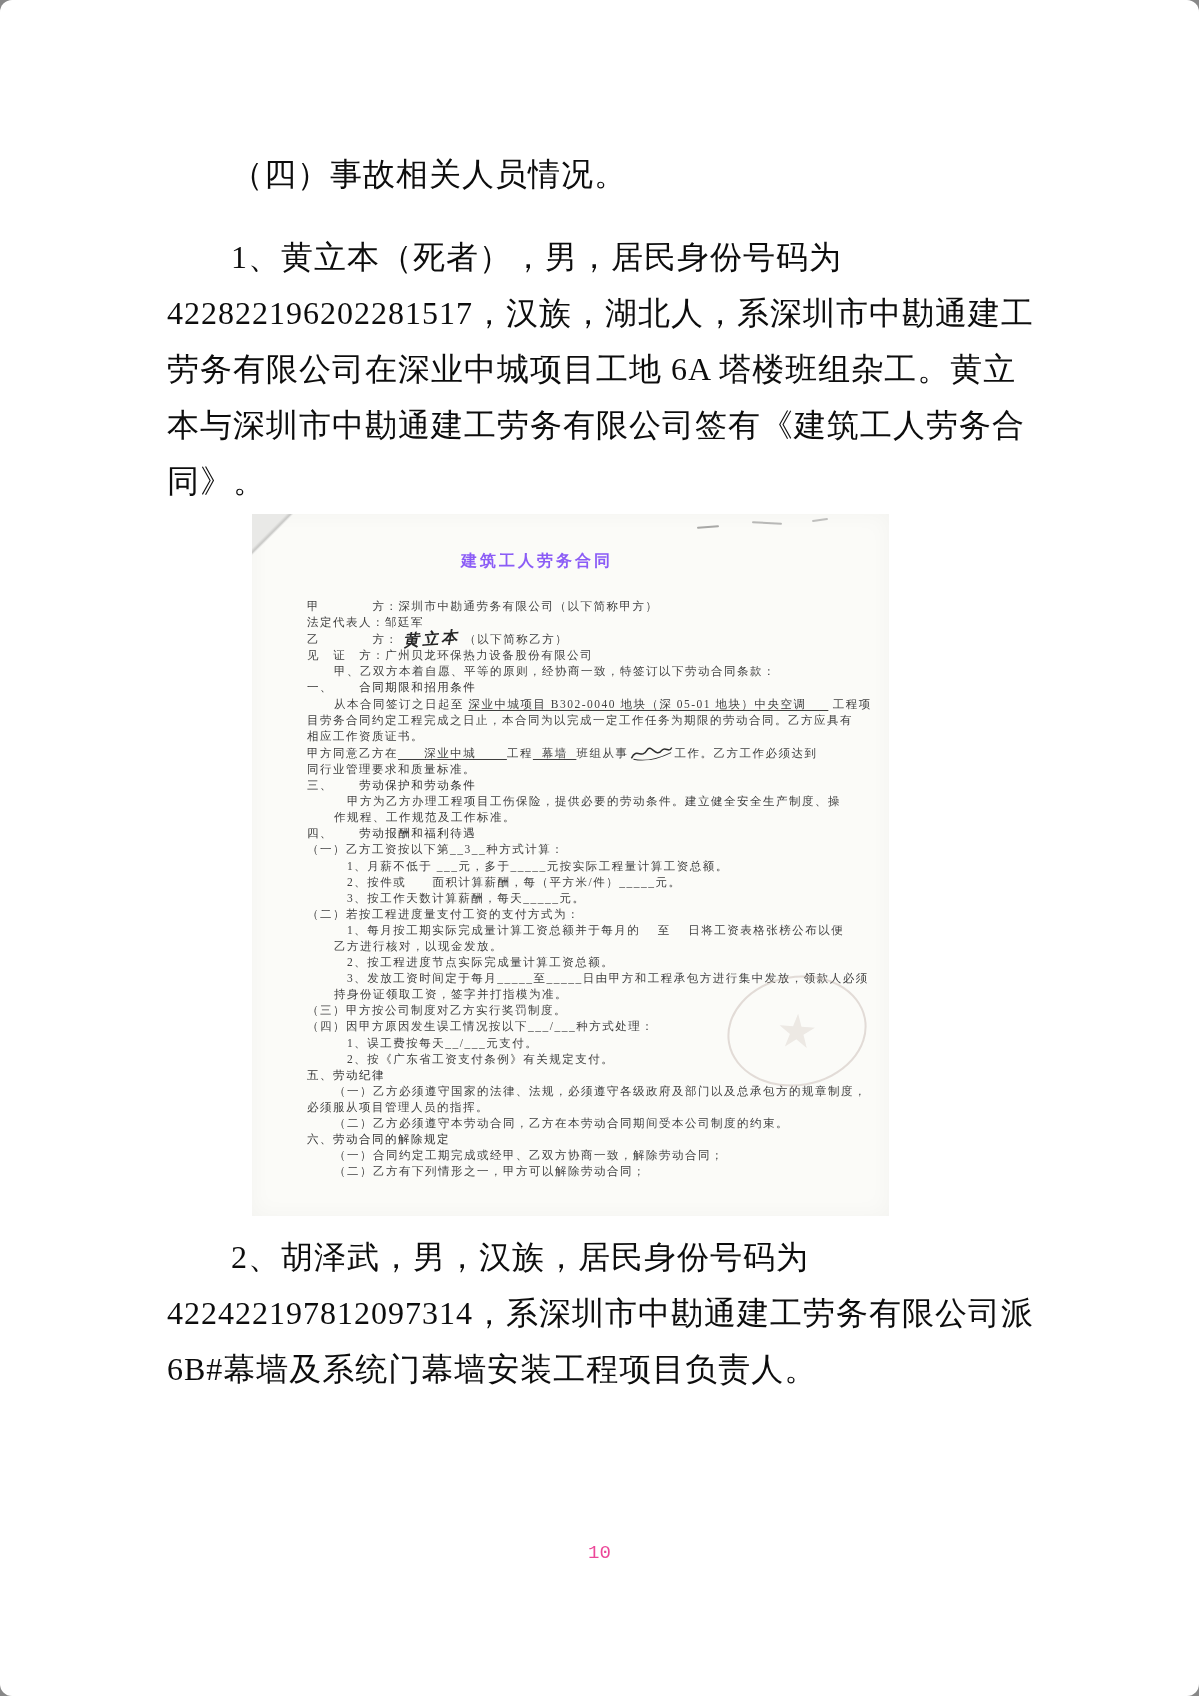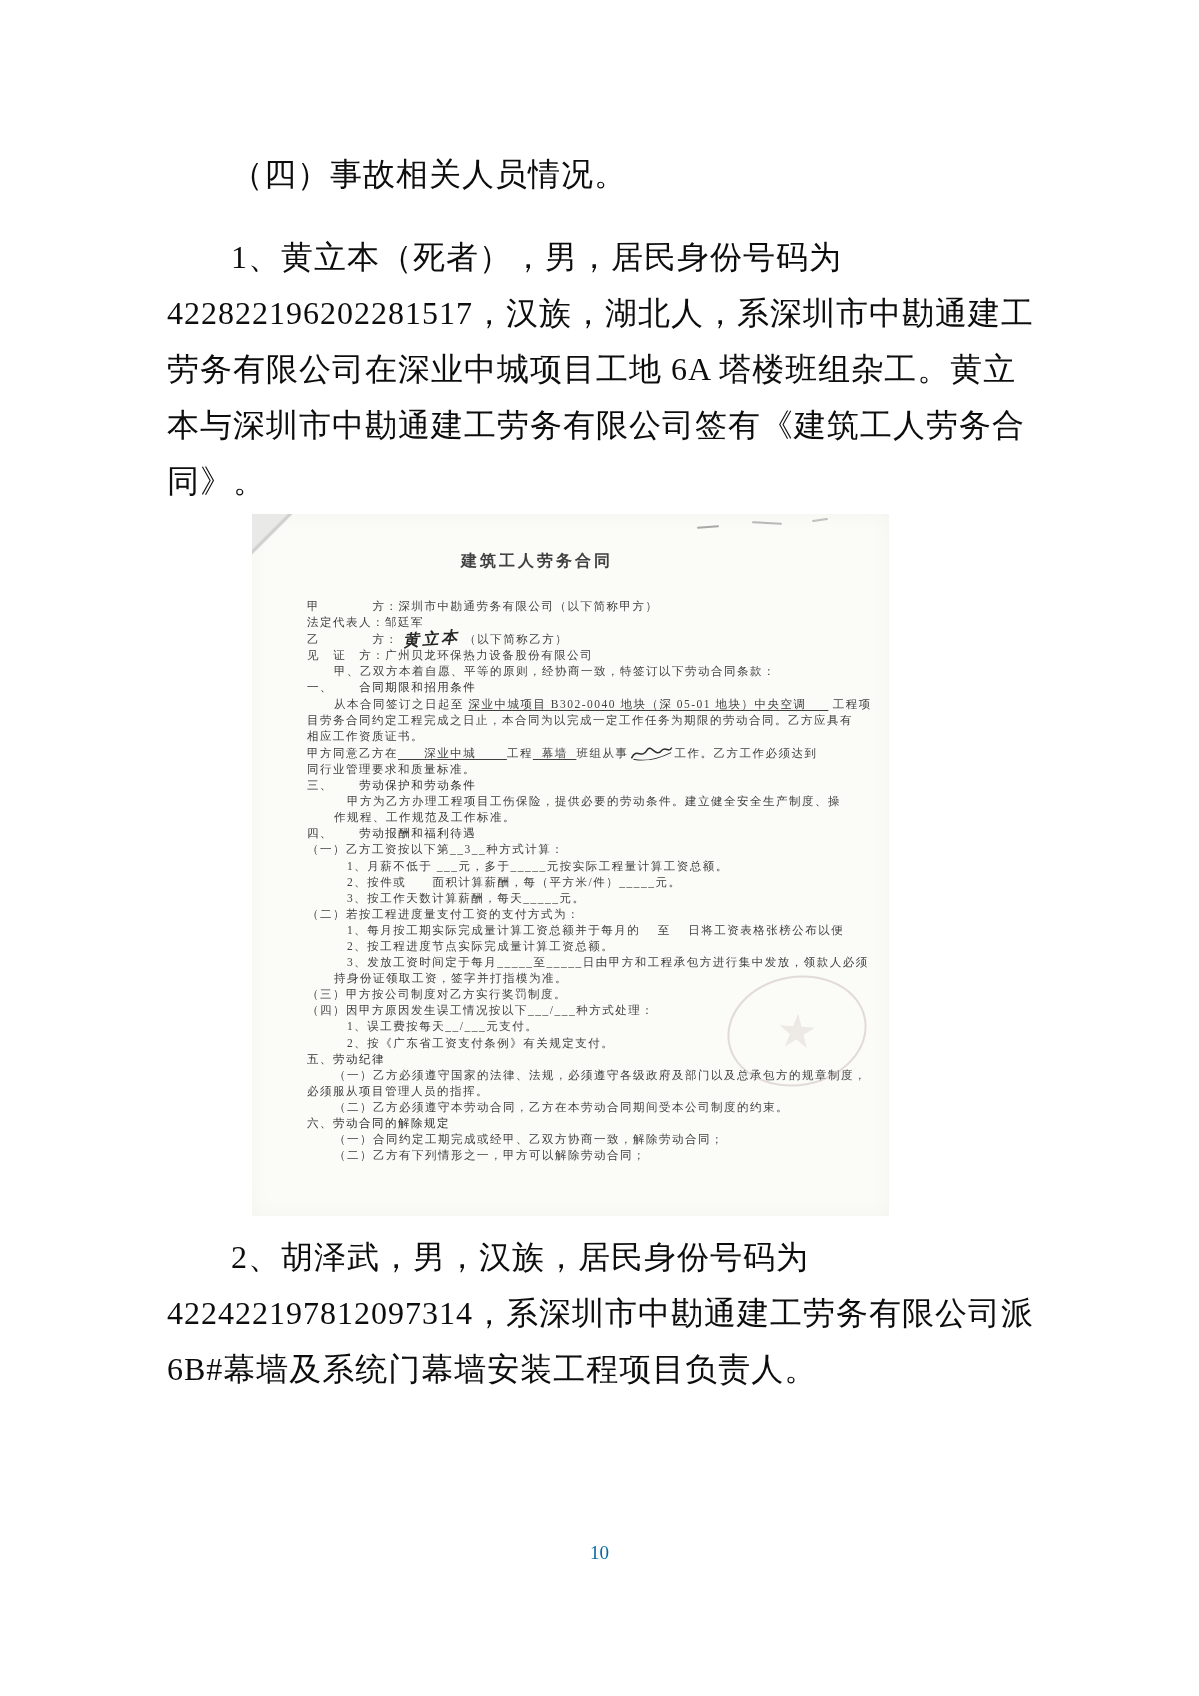--- a/index.html
+++ b/index.html
@@ -1,19 +1,20 @@
 <!DOCTYPE html>
 <html><head>
 <meta charset="utf-8">
 <style>
   html,body{margin:0;padding:0;background:#888;}
   .page{
     position:relative;width:1199px;height:1696px;background:#ffffff;
     margin:0 auto;overflow:hidden;
     font-family:"Liberation Serif","DejaVu Serif",serif;
+    border-radius:12px;
   }
   
   .bodyblock{position:absolute;left:167px;width:880px;}
   .bline{
     font-size:32px;line-height:56px;color:#0d0d0d;
     letter-spacing:1px;white-space:nowrap;
   }
   .firstline{padding-left:64px;}
   
   .scan{
@@ -25,21 +26,21 @@
   .fold{
     position:absolute;left:0;top:0;width:44px;height:42px;
     background:linear-gradient(135deg,#e9e9e7 40%,#c7c7c5 45%,#f3f3f1 48%,rgba(0,0,0,0) 49%);
   }
   .pmark{position:absolute;background:#a8a8a6;border-radius:2px;}
   .pm1{left:445px;top:12px;width:22px;height:2px;transform:rotate(-4deg);}
   .pm2{left:500px;top:8px;width:30px;height:2px;transform:rotate(3deg);opacity:.8;}
   .pm3{left:560px;top:5px;width:16px;height:2px;transform:rotate(-8deg);opacity:.7;}
   .ctitle{
     position:absolute;left:55px;top:36px;width:460px;text-align:center;
-    font-size:16px;font-weight:bold;letter-spacing:3px;color:#404040;line-height:22px;
+    font-size:16px;font-weight:bold;letter-spacing:3px;color:#8b5cf6;line-height:22px;
   }
   .clines{position:absolute;left:55px;top:84px;width:548px;}
   .cl{
     font-size:11.5px;line-height:16.1px;letter-spacing:1.5px;
     color:#3f3f3f;white-space:nowrap;
   }
   .b{font-weight:normal;color:#303030;}
   .i1{padding-left:27px;}
   .i2{padding-left:40px;}
   .u{text-decoration:underline;text-underline-offset:2px;}
@@ -54,21 +55,21 @@
     transform:rotate(-10deg);
   }
   .stamp-star{
     position:absolute;left:0;top:8px;width:100%;text-align:center;
     font-size:46px;line-height:90px;color:rgba(186,167,160,0.22);
     transform:rotate(14deg);font-family:"DejaVu Sans",sans-serif;
   }
   
   .pagenum{
     position:absolute;left:0;top:1542px;width:100%;text-align:center;
-    font-size:19px;color:#0369a1;font-family:Liberation Serif, serif;
+    font-size:19px;color:#ec4899;font-family:Liberation Mono, monospace;
   }
 </style>
 </head>
 <body>
 
 <div class="page">
 
   <div class="bodyblock" style="top:146px;">
     <div class="bline firstline">（四）事故相关人员情况。</div>
   </div>
@@ -111,20 +112,21 @@
       <div class="cl i2">甲方为乙方办理工程项目工伤保险，提供必要的劳动条件。建立健全安全生产制度、操</div>
       <div class="cl i1">作规程、工作规范及工作标准。</div>
 
       <div class="cl b">四、&nbsp;&nbsp;&nbsp;&nbsp;&nbsp;&nbsp;劳动报酬和福利待遇</div>
       <div class="cl">（一）乙方工资按以下第__3__种方式计算：</div>
       <div class="cl i2">1、月薪不低于&nbsp;___元，多于_____元按实际工程量计算工资总额。</div>
       <div class="cl i2">2、按件或&nbsp;&nbsp;&nbsp;&nbsp;&nbsp;&nbsp;面积计算薪酬，每（平方米/件）_____元。</div>
       <div class="cl i2">3、按工作天数计算薪酬，每天_____元。</div>
       <div class="cl">（二）若按工程进度量支付工资的支付方式为：</div>
       <div class="cl i2">1、每月按工期实际完成量计算工资总额并于每月的&nbsp;&nbsp;&nbsp;&nbsp;至&nbsp;&nbsp;&nbsp;&nbsp;日将工资表格张榜公布以便</div>
+      <div class="cl i1">乙方进行核对，以现金发放。</div>
       <div class="cl i2">2、按工程进度节点实际完成量计算工资总额。</div>
       <div class="cl i2">3、发放工资时间定于每月_____至_____日由甲方和工程承包方进行集中发放，领款人必须</div>
       <div class="cl i1">持身份证领取工资，签字并打指模为准。</div>
       <div class="cl">（三）甲方按公司制度对乙方实行奖罚制度。</div>
       <div class="cl">（四）因甲方原因发生误工情况按以下___/___种方式处理：</div>
       <div class="cl i2">1、误工费按每天__/___元支付。</div>
       <div class="cl i2">2、按《广东省工资支付条例》有关规定支付。</div>
 
       <div class="cl b">五、劳动纪律</div>
       <div class="cl i1">（一）乙方必须遵守国家的法律、法规，必须遵守各级政府及部门以及总承包方的规章制度，</div>

